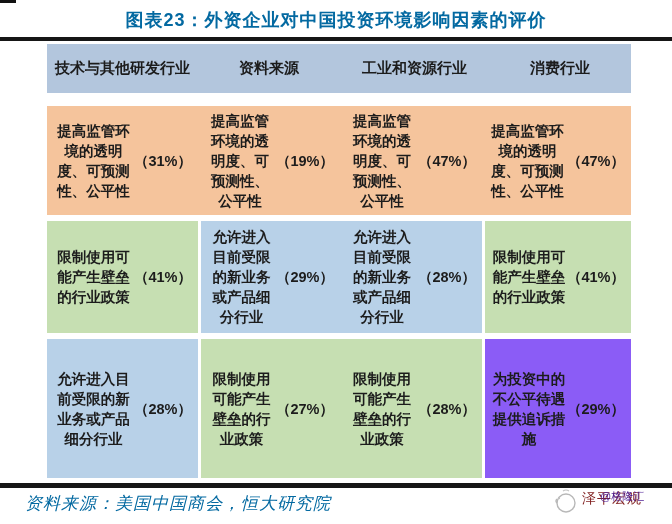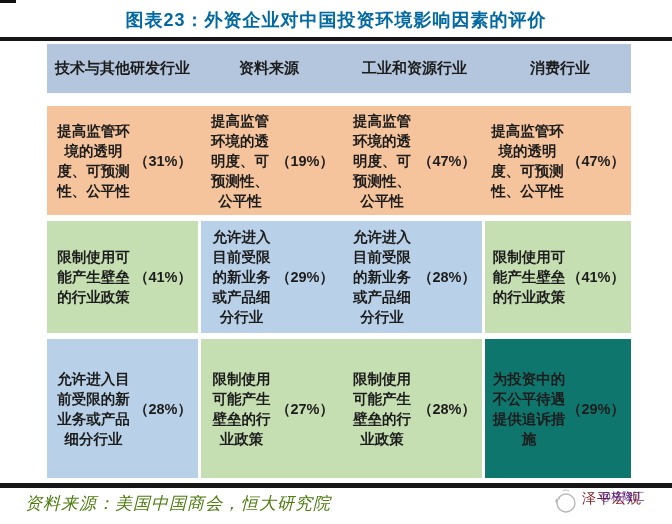--- a/index.html
+++ b/index.html
@@ -37,21 +37,21 @@
   .c1{width:142px;}
   .c2{width:142px;}
   .c3{width:149px;}
   .td.c0,.td.c1,.td.c2,.td.c3{padding:0 6px;}
   .gapL{border-left:3px solid #ffffff;}
   .td .pct{display:block;}
 
   .source-line{
     position:absolute;left:25px;top:492px;
     font-family:"Liberation Serif","DejaVu Serif",serif;font-style:italic;
-    font-size:17px;color:#4d7c0f;letter-spacing:1px;
+    font-size:17px;color:#0369a1;letter-spacing:1px;
   }
   .watermark{position:absolute;left:552px;top:487px;width:120px;height:36px;}
   .wm-logo{position:absolute;left:0;top:2px;}
   .wm-brand{
     position:absolute;left:30px;top:3px;font-size:14px;color:#7f1d1d;
     letter-spacing:1px;white-space:nowrap;
   }
   .wm-handle{
     position:absolute;left:48px;top:2px;font-size:11px;color:#4c1d95;white-space:nowrap;
   }
@@ -122,21 +122,21 @@
           <span class="pct">（28%）</span>
         </div>
         <div class="td c1 gapL" style="background: rgb(198, 223, 178);">
           <span>限制使用可能产生壁垒的行业政策</span>
           <span class="pct">（27%）</span>
         </div>
         <div class="td c2" style="background: rgb(198, 223, 178);">
           <span>限制使用可能产生壁垒的行业政策</span>
           <span class="pct">（28%）</span>
         </div>
-        <div class="td c3 gapL" style="background: #0f766e;">
+        <div class="td c3 gapL" style="background: #8b5cf6;">
           <span>为投资中的不公平待遇提供追诉措施</span>
           <span class="pct">（29%）</span>
         </div>
       </div>
 
     </div>
   </div>
 
   <div class="rule-bottom"></div>
 

